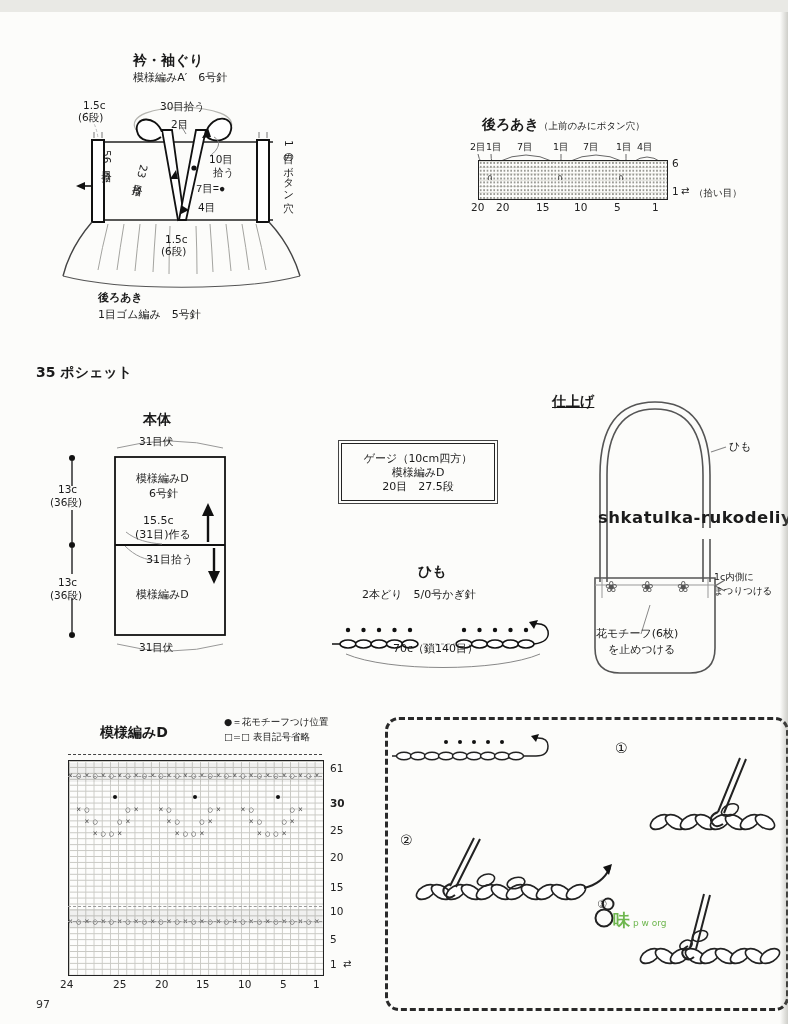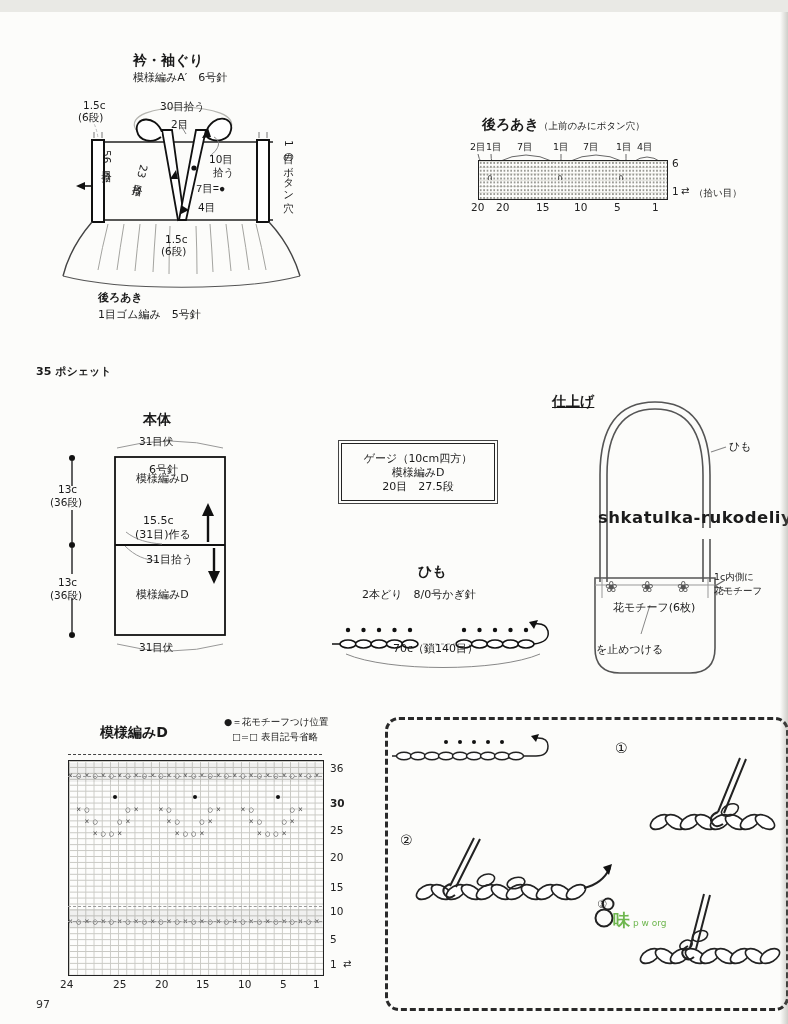--- a/index.html
+++ b/index.html
@@ -4,21 +4,21 @@
 <style>
   html,body{margin:0;padding:0;background:#e9e9e5;}
   #page{position:relative;width:788px;height:1024px;background:#fcfcfa;overflow:hidden;
         font-family:"DejaVu Sans",sans-serif;color:#1a1a1a;margin-top:12px;}
   .abs{position:absolute;}
   .t{font-size:11px;line-height:13px;white-space:nowrap;}
   .ts{font-size:9.5px;line-height:11px;white-space:nowrap;}
   .tt{font-size:10.5px;line-height:12px;white-space:nowrap;}
   .bold{font-weight:bold;}
   .title14{font-size:14px;font-weight:bold;white-space:nowrap;}
-  .title15{font-size:11px;font-weight:bold;white-space:nowrap;}
+  .title15{font-size:14px;font-weight:bold;white-space:nowrap;}
   .vert{writing-mode:vertical-rl;text-orientation:mixed;}
   .num{font-size:10.5px;color:#222;}
   .symrow{font-family:"DejaVu Sans Mono","DejaVu Sans",monospace;font-size:8px;
           letter-spacing:3.4px;line-height:8px;white-space:pre;color:#555;}
   .dashrow{width:254px;height:0;border-top:1px dashed #999;}
   .gridD{width:254px;height:214px;border:1.5px solid #222;background-color:#fdfdfc;
      background-image:linear-gradient(#c9c9c4 1px,transparent 1px),
                       linear-gradient(90deg,#c9c9c4 1px,transparent 1px);
      background-size:8.19px 5.945px;}
   .gridB{width:188px;height:37.5px;border:1.6px solid #222;
@@ -145,41 +145,41 @@
     <path d="M174,124 V150" stroke="#111" stroke-width="2.4"></path>
     <polygon points="174,160 168,147 180,147" fill="#111"></polygon>
     <path d="M32,37 V62 M32,86 V118 M32,124 V150 M32,174 V208" stroke="#222" stroke-width="1.4"></path>
     <circle cx="32" cy="34" r="3" fill="#111"></circle>
     <circle cx="32" cy="121" r="3" fill="#111"></circle>
     <circle cx="32" cy="211" r="3" fill="#111"></circle>
   </svg>
 
   <div class="abs tt" style="left:139px;top:423px;">31目伏</div>
   <div class="abs t" style="left:136px;top:460px;">模様編みD</div>
-  <div class="abs t" style="left:149px;top:451px;">6号針</div>
+  <div class="abs t" style="left:149px;top:475px;">6号針</div>
   <div class="abs t" style="left:143px;top:502px;">15.5c</div>
   <div class="abs t" style="left:135px;top:516px;">(31目)作る</div>
   <div class="abs t" style="left:146px;top:541px;">31目拾う</div>
   <div class="abs t" style="left:136px;top:576px;">模様編みD</div>
   <div class="abs tt" style="left:139px;top:629px;">31目伏</div>
   <div class="abs tt" style="left:58px;top:471px;">13c</div>
   <div class="abs tt" style="left:50px;top:484px;">(36段)</div>
   <div class="abs tt" style="left:58px;top:564px;">13c</div>
   <div class="abs tt" style="left:50px;top:577px;">(36段)</div>
 
   <div class="abs gaugebox" style="left:338px;top:428px;">
     <div class="gaugeinner">
       <span class="t">ゲージ（10cm四方）</span>
       <span class="t">模様編みD</span>
       <span class="t">20目　27.5段</span>
     </div>
   </div>
 
   <div class="abs title14" style="left:418px;top:551px;">ひも</div>
-  <div class="abs t" style="left:362px;top:576px;">2本どり　8/0号かぎ針</div>
+  <div class="abs t" style="left:362px;top:576px;">2本どり　5/0号かぎ針</div>
 
   <svg class="abs" style="left:328px;top:596px;" width="230" height="75" viewBox="0 0 230 75">
     <path d="M4,36 h8" stroke="#111" stroke-width="1.5"></path>
     <g fill="#fff" stroke="#111" stroke-width="1.6">
       <ellipse cx="20" cy="36" rx="8" ry="4"></ellipse>
         <ellipse cx="35.5" cy="36" rx="8" ry="4"></ellipse>
       <ellipse cx="51" cy="36" rx="8" ry="4"></ellipse>
         <ellipse cx="66.5" cy="36" rx="8" ry="4"></ellipse>
       <ellipse cx="82" cy="36" rx="8" ry="4"></ellipse>
       <ellipse cx="136" cy="36" rx="8" ry="4"></ellipse>
@@ -219,29 +219,29 @@
     <path d="M57,188 L57,208 M163,188 L163,208" stroke="#999" stroke-width="1"></path>
     <path d="M105,215 L96,244" stroke="#888" stroke-width="1"></path>
     <path d="M180,190 l-10,6 l10,5" fill="none" stroke="#666" stroke-width="1.2"></path>
   </svg>
 
   <div class="abs t" style="left:729px;top:428px;">ひも</div>
   <div class="abs" style="left:605px;top:566px;font-size:15px;color:#555;">❀</div>
   <div class="abs" style="left:641px;top:566px;font-size:15px;color:#555;">❀</div>
   <div class="abs" style="left:677px;top:566px;font-size:15px;color:#555;">❀</div>
   <div class="abs ts" style="left:714px;top:559px;">1c内側に</div>
-  <div class="abs ts" style="left:714px;top:573px;">花モチーフ</div>
-  <div class="abs t" style="left:596px;top:589px;padding-left:17px;">花モチーフ(6枚)</div>
-  <div class="abs t" style="left:596px;top:631px;">を止めつける</div>
+  <div class="abs ts" style="left:714px;top:573px;">まつりつける</div>
+  <div class="abs t" style="left:596px;top:615px;">花モチーフ(6枚)</div>
+  <div class="abs t" style="left:596px;top:631px;padding-left:12px;">を止めつける</div>
 
   <div class="abs wm" style="left:598px;top:496px;">shkatulka-rukodeliya.com</div>
 
   <div class="abs" style="left:100px;top:712px;font-size:14px;font-weight:bold;">模様編みD</div>
   <div class="abs ts" style="left:224px;top:704px;">●＝花モチーフつけ位置</div>
-  <div class="abs ts" style="left:232px;top:719px;">□=□ 表目記号省略</div>
+  <div class="abs ts" style="left:224px;top:719px;">□=□ 表目記号省略</div>
 
   <div class="abs dashrow" style="left:68px;top:742px;border-top:1.5px dashed #444;"></div>
   <div class="abs gridD" style="left:68px;top:748px;"></div>
 
   <div class="abs" style="left:68px;top:751px;width:254px;background:rgba(0,0,0,0.05);">
     <span class="symrow">×○×○×○×○×○×○×○×○×○×○×○×○×○×○×○×</span>
   </div>
   <div class="abs dashrow" style="left:68px;top:764px;"></div>
 
   <div class="abs dot" style="left:113px;top:783px;"></div>
@@ -251,21 +251,21 @@
   <div class="abs symrow" style="left:68px;top:794px;"> ×○    ○×  ×○    ○×  ×○    ○×  </div>
   <div class="abs symrow" style="left:68px;top:806px;">  ×○  ○×    ×○  ○×    ×○  ○×  </div>
   <div class="abs symrow" style="left:68px;top:818px;">   ×○○×      ×○○×      ×○○×   </div>
 
   <div class="abs dashrow" style="left:68px;top:894px;"></div>
   <div class="abs" style="left:68px;top:897px;width:254px;background:rgba(0,0,0,0.05);">
     <span class="symrow">×○×○×○×○×○×○×○×○×○×○×○×○×○×○×○×</span>
   </div>
   <div class="abs dashrow" style="left:68px;top:909px;"></div>
 
-  <div class="abs num" style="left:330px;top:750px;">36</div>
+  <div class="abs num" style="left:330px;top:750px;">61</div>
   <div class="abs num" style="left:330px;top:785px;font-weight:bold;">30</div>
   <div class="abs num" style="left:330px;top:812px;">25</div>
   <div class="abs num" style="left:330px;top:839px;">20</div>
   <div class="abs num" style="left:330px;top:869px;">15</div>
   <div class="abs num" style="left:330px;top:893px;">10</div>
   <div class="abs num" style="left:330px;top:921px;">5</div>
   <div class="abs num" style="left:330px;top:946px;">1</div>
   <div class="abs" style="left:343px;top:946px;font-size:10px;">⇄</div>
 
   <div class="abs num" style="left:60px;top:966px;">24</div>

